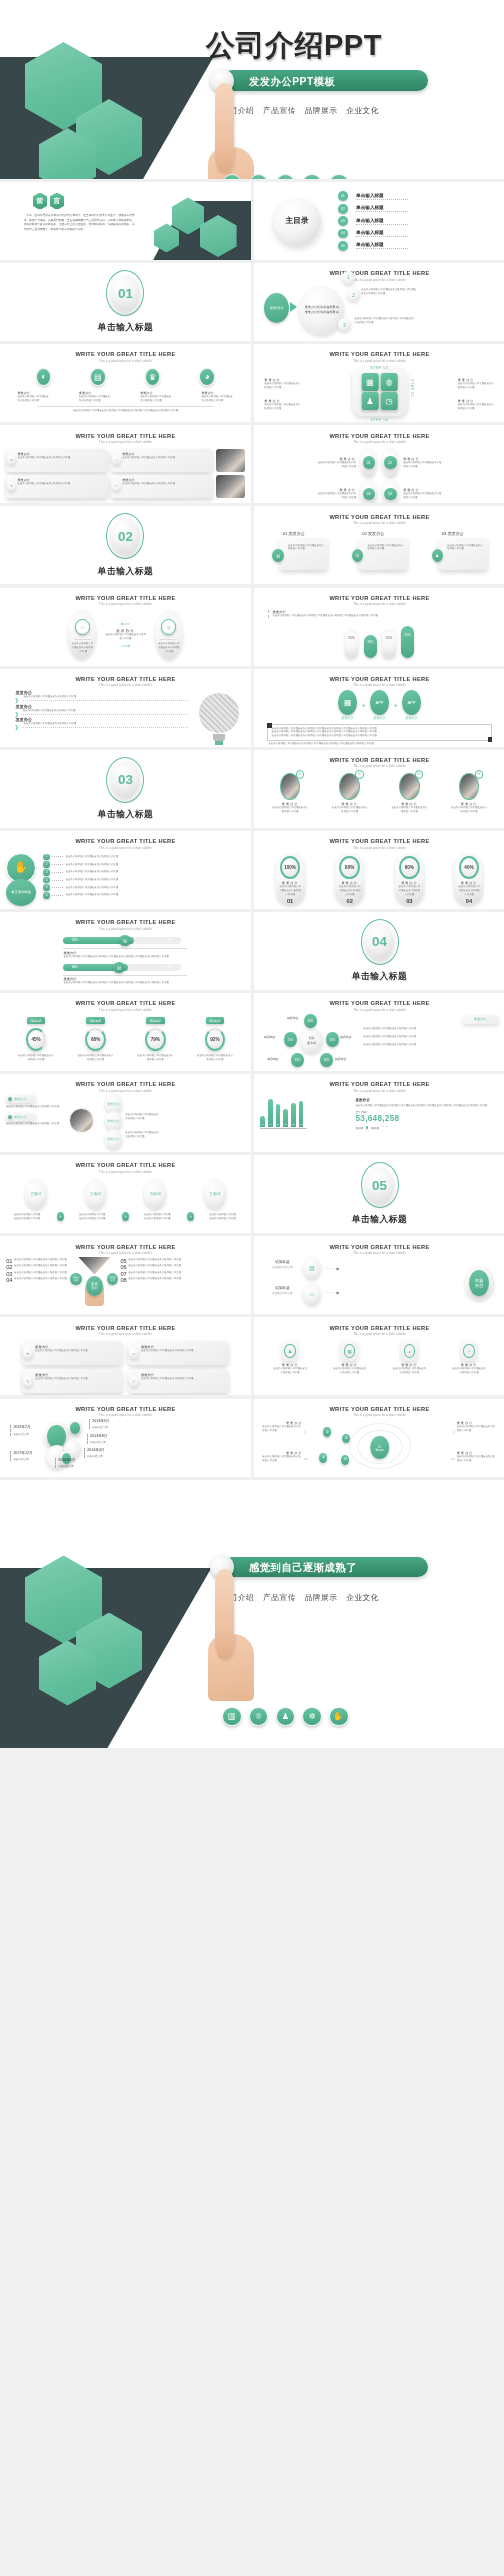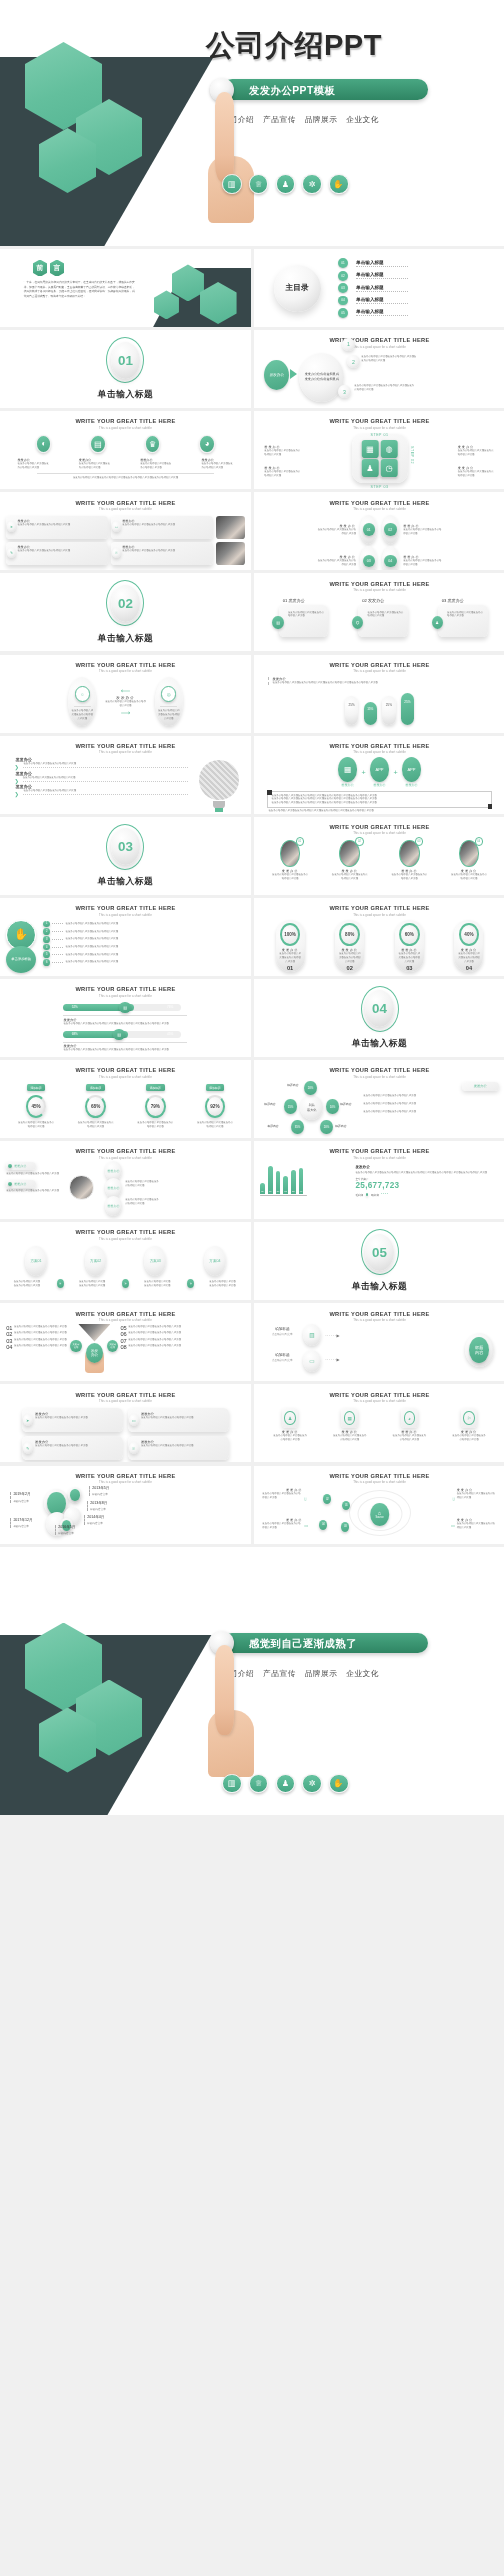--- a/index.html
+++ b/index.html
@@ -6,21 +6,21 @@
   body {
     width: 505px;
     background: #f0f0f0;
     font-family: "Liberation Sans", "DejaVu Sans", sans-serif;
     color: #333;
   }
   .deck { width:505px; }
 
   
   .cover {
-    position: relative; width: 505px; height: 246px;
+    position: relative; width: 505px; height: 179px;
     background: #fff; overflow: hidden;
   }
   .cover .darkband {
     position:absolute; left:-62px; top:57px; width:216px; height:206px;
     background:#37474a; transform: skewX(-30deg);
   }
   .hexwrap { position:absolute; left:0; top:0; width:237px; height:215px; }
   .hex {
     position:absolute;
     background: linear-gradient(160deg,#7fceb0 0%, #63bf9d 55%, #56b694 100%);
@@ -34,21 +34,21 @@
     position:absolute; background:#e7c9ae; opacity:.85;
     clip-path: polygon(50% 0%, 100% 25%, 100% 75%, 50% 100%, 0% 75%, 0% 25%);
   }
   .hex-shadow.s1 { left:29px; top:47px; width:77px; height:88px; z-index:-1; }
 
   .cover-right { position:absolute; left:206px; top:30px; width:289px; }
   .cover-title {
     font-size:29px; font-weight:bold; color:#2b2b2b; letter-spacing:0.5px;
     line-height:1.05; text-shadow: 1px 1.5px 1.5px rgba(0,0,0,.22);
   }
-  .pillrow { position:relative; margin-top:19px; height:21.6px; width:222px; }
+  .pillrow { position:relative; margin-top:10px; height:21.6px; width:222px; }
   .pill {
     position:absolute; left:15.5px; top:0; width:206px; height:20.6px;
     border-radius:10.3px;
     background: linear-gradient(180deg,#49a783 0%, #2f8563 100%);
     box-shadow: 0 2.1px 4.1px rgba(0,0,0,.2);
   }
   .pill-text {
     position:absolute; left:43px; top:4.1px; color:#fff;
     font-size:10.3px; font-weight:bold; letter-spacing:0.5px;
   }
@@ -859,21 +859,21 @@
             <div class="bar" style="height:26px;">
                 <span>90</span>
               </div>
           </div>
           <div style="border-top:1.5px solid #bbb;border-radius:1px;margin-top:1px;width:47px;"></div>
         </div>
         <div style="flex:1;">
           <div style="font-size:3.6px;font-weight:bold;color:#333;">发发办公</div>
           <div class="tinytxt" style="margin-top:1.5px;">发发办公给你创意和灵感发发办公给你创意和灵感发发办公给你创意和灵感发发办公给你创意和灵感发发办公给你创意和灵感</div>
           <div style="font-size:2.8px;color:#555;margin-top:3.1px;">全年总额：</div>
-          <div class="bigfig">25,677,723</div>
+          <div class="bigfig">53,648,258</div>
           <div style="display:flex;align-items:center;gap:2.6px;margin-top:2.1px;font-size:2.6px;color:#666;">
             <span>毛利润</span>
             <span class="gball" style="width:2.6px;height:2.6px;"></span>
             <span>纯利润</span>
             <span style="letter-spacing:1px;color:#5cbd98;">••••</span>
           </div>
         </div>
       </div>
     </div>
 

